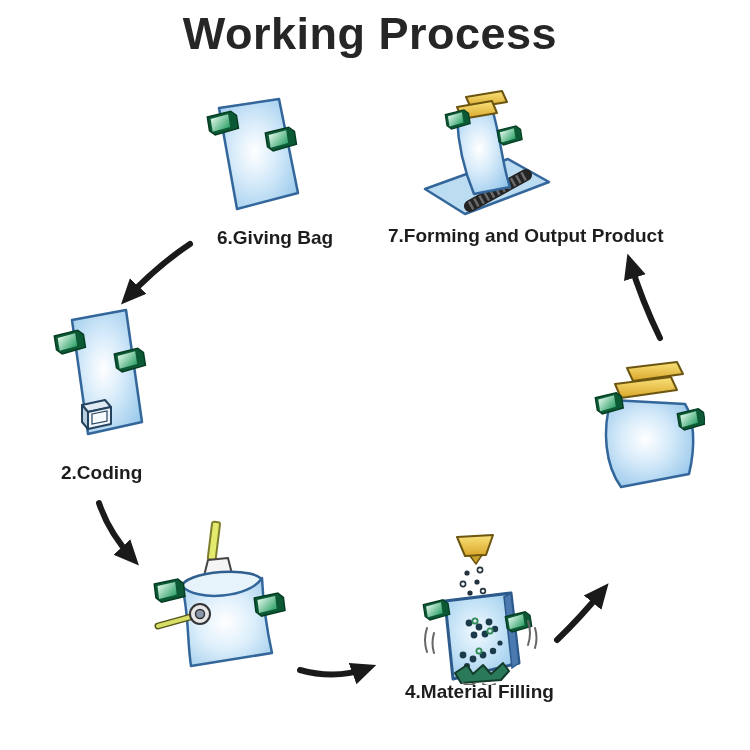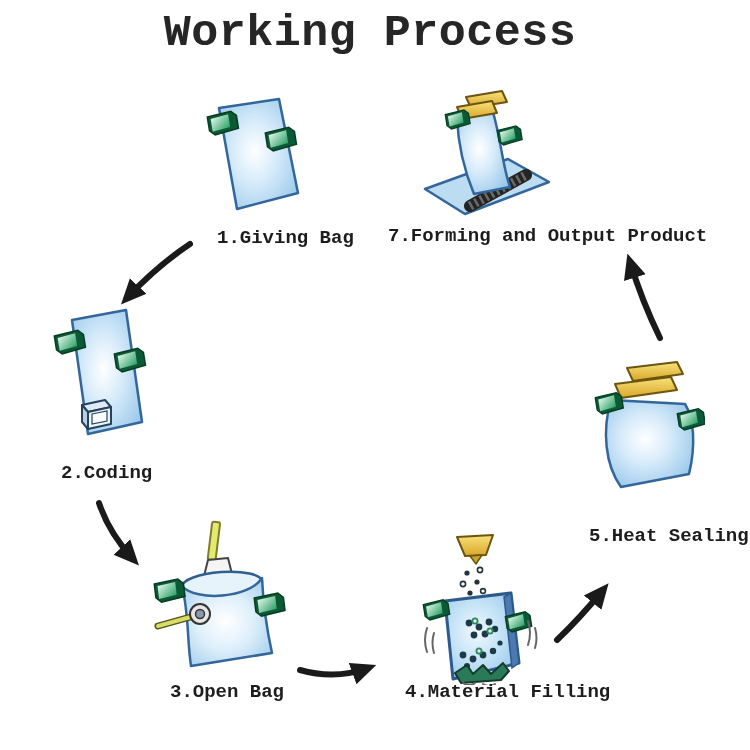--- a/index.html
+++ b/index.html
@@ -1,18 +1,18 @@
 <!DOCTYPE html>
 <html><head>
 <meta charset="utf-8">
 <style>
   html,body{margin:0;padding:0;background:#ffffff;}
   .canvas{
     position:relative;width:750px;height:750px;background:#ffffff;
-    font-family:Liberation Mono, monospace;overflow:hidden;
+    font-family:Liberation Sans, sans-serif;overflow:hidden;
   }
   .title{
     position:absolute;top:8px;left:0;width:740px;margin:0;text-align:center;
     font-size:45px;font-weight:700;color:#262626;letter-spacing:0.5px;
   }
   .step-label{
     position:absolute;font-size:19px;font-weight:700;color:#1d1d1d;white-space:nowrap;
   }
   .art{position:absolute;}
 </style>
@@ -284,20 +284,18 @@
 
   <svg class="art" style="left:610px;top:246px;" width="65" height="100" viewBox="0 0 65 100">
     <defs>
         <marker id="m56" viewBox="0 0 10 10" refX="6.5" refY="5" markerWidth="4.2" markerHeight="4.2" orient="auto">
       <path d="M0,0.5 L10,5 L0,9.5 z" fill="#1a1a1a"></path>
         </marker>
       </defs>
     <path d="M 50,92 Q 32,55 20,16" fill="none" stroke="#1a1a1a" stroke-width="6" stroke-linecap="round" marker-end="url(#m56)"></path>
   </svg>
 
-  <div class="step-label" style="left:217px;top:227px;">1.Giving Bag</div>
+  <div class="step-label" style="left:217px;top:227px;">6.Giving Bag</div>
   <div class="step-label" style="left:61px;top:462px;">2.Coding</div>
-  <div class="step-label" style="left:170px;top:681px;">3.Open Bag</div>
   <div class="step-label" style="left:405px;top:681px;">4.Material Filling</div>
-  <div class="step-label" style="left:589px;top:525px;">5.Heat Sealing</div>
   <div class="step-label" style="left:388px;top:225px;">7.Forming and Output Product</div>
 
 </div>
 
 </body></html>

